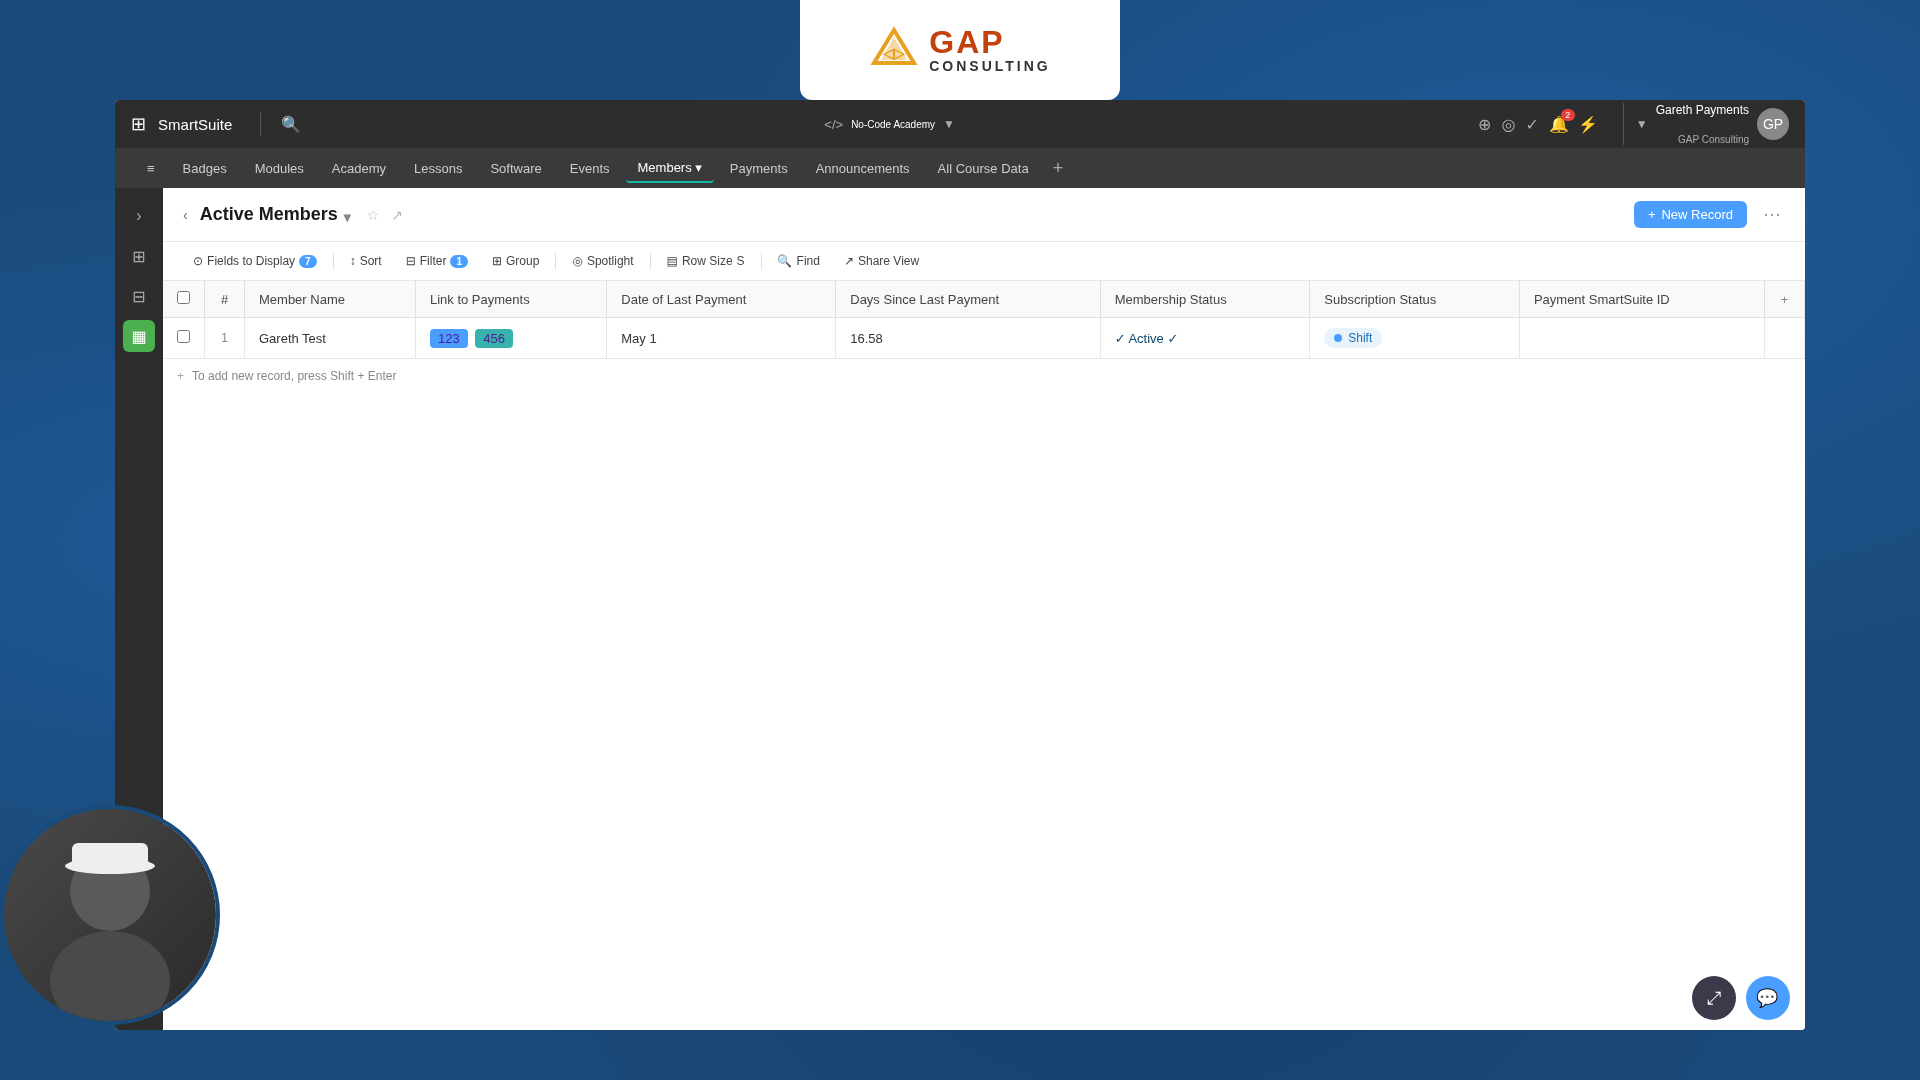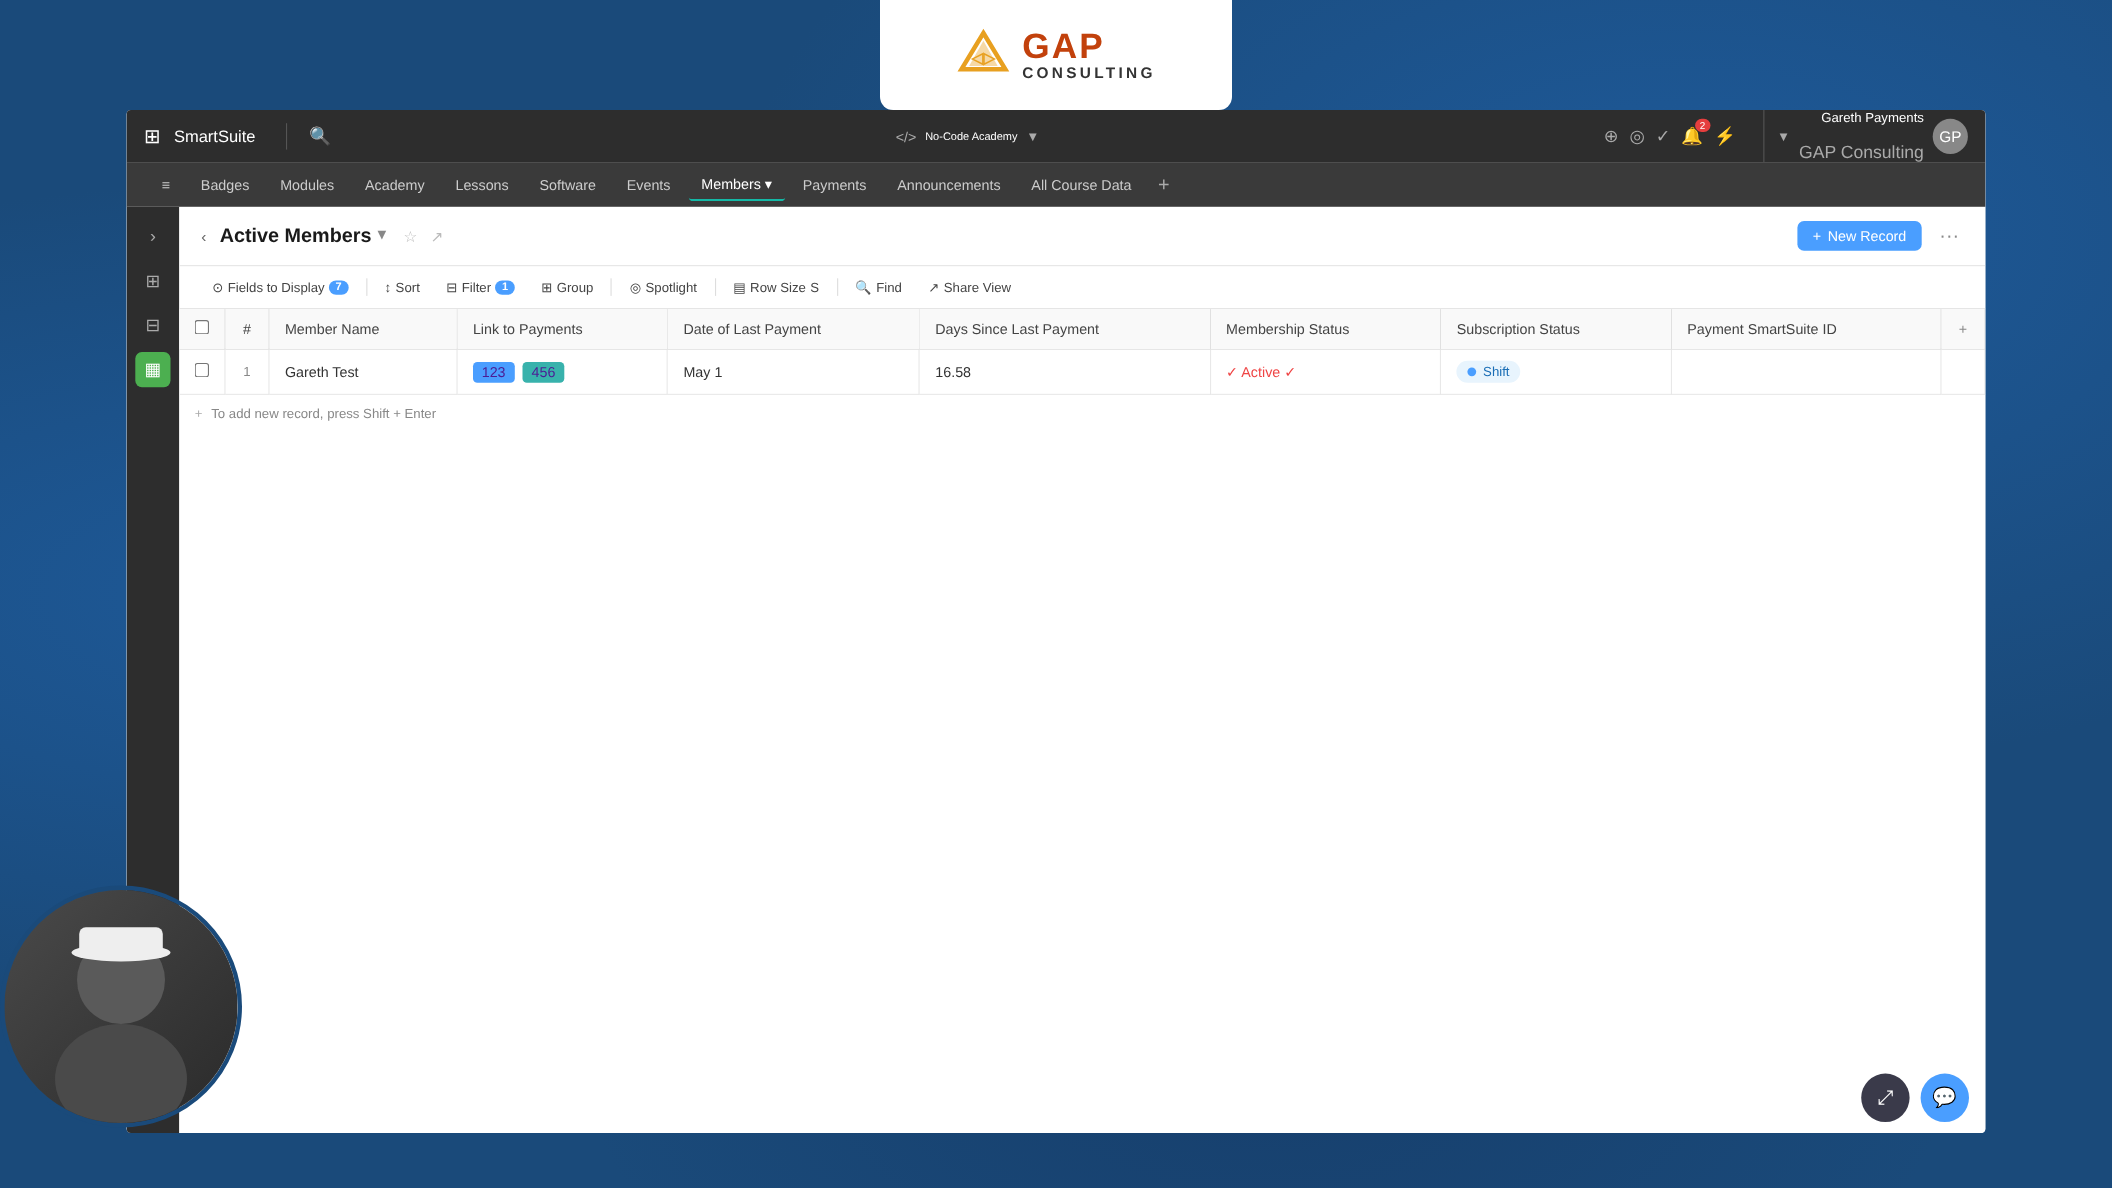--- a/index.html
+++ b/index.html
@@ -184,21 +184,21 @@
     }
 
     .user-name {
       color: white;
       font-size: 12px;
       font-weight: 500;
     }
 
     .user-org {
       color: #aaa;
-      font-size: 16px;
+      font-size: 10px;
       margin-top: 17px;
     }
 
     .user-avatar {
       width: 32px;
       height: 32px;
       border-radius: 50%;
       background: #888;
       overflow: hidden;
       display: flex;
@@ -302,21 +302,21 @@
       color: #666;
       cursor: pointer;
       font-size: 14px;
     }
 
     .view-title {
       font-size: 18px;
       font-weight: 600;
       color: #1a1a1a;
       display: flex;
-      align-items: flex-start;
+      align-items: flex-end;
       gap: 6px;
     }
 
     .view-title-dropdown {
       color: #888;
       font-size: 14px;
       cursor: pointer;
     }
 
     .view-title-actions {
@@ -455,21 +455,21 @@
       margin-right: 4px;
     }
 
     .link-tag.blue { background: #4a9eff; }
     .link-tag.teal { background: #38b2ac; }
 
     .status-active {
       display: flex;
       align-items: center;
       gap: 4px;
-      color: #ef4444;
+      color: #0c4a6e;
     }
 
     .subscription-badge {
       display: inline-flex;
       align-items: center;
       gap: 6px;
       background: #e8f4fd;
       color: #1a6db5;
       padding: 3px 10px;
       border-radius: 12px;

